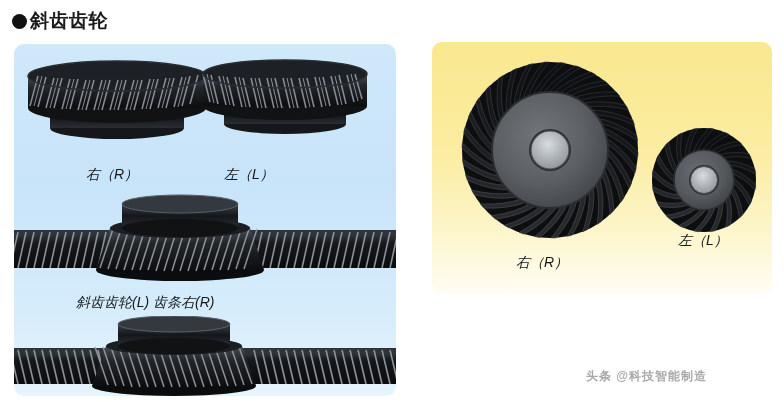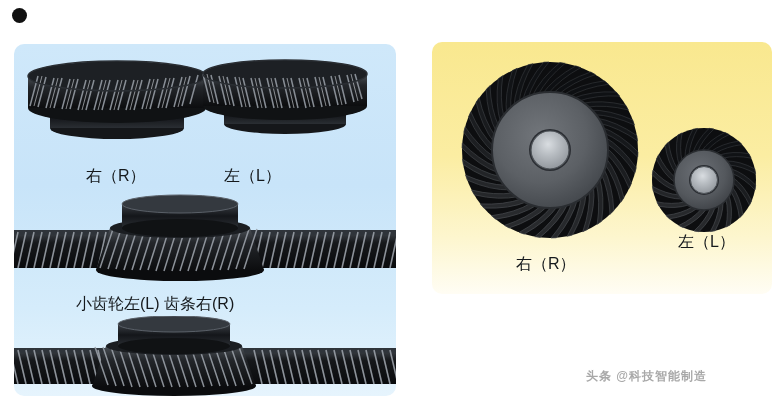--- a/index.html
+++ b/index.html
@@ -34,40 +34,42 @@
   }
   #panel-right{
     left:432px;top:42px;width:340px;height:252px;
     border-radius:10px;
     background:linear-gradient(180deg,#f9e88f 0%,#fbeda2 45%,#fdf6cf 78%,#fffdf4 100%);
   }
 
   
   .cap{
     position:absolute;
-    font-size:16px;color:#15191c;white-space:nowrap;
+    font-size:14px;color:#15191c;white-space:nowrap;
     font-family:"Liberation Sans","DejaVu Sans",sans-serif;
+    font-style:italic;
   }
 
   
   #watermark{
     position:absolute;left:586px;top:368px;
     font-size:12px;font-weight:700;color:#9a9a9a;
     letter-spacing:1px;white-space:nowrap;
     opacity:.85;
   }
   svg{display:block;}
 </style>
 </head>
 <body>
 
 <div class="root">
 
   <div class="heading" id="h-left">
     <span class="bullet"></span>
+    <span>斜齿齿轮</span>
   </div>
 
 
   <div class="panel" id="panel-left">
 
     <svg width="382" height="112" viewBox="0 0 382 112" style="position:absolute;left:0;top:6px;">
       <defs>
         <linearGradient id="teethR" x1="0" y1="0" x2="0" y2="1">
           <stop offset="0%" stop-color="#ララ"></stop>
         </linearGradient>
@@ -261,21 +263,21 @@
         </g>
 
         <ellipse cx="166" cy="34" rx="70" ry="10" fill="#1b1e22"></ellipse>
         <rect x="108" y="10" width="116" height="24" fill="url(#hubGrad)"></rect>
         <ellipse cx="166" cy="34" rx="58" ry="9" fill="#101214"></ellipse>
         <ellipse cx="166" cy="10" rx="58" ry="9" fill="#34393f"></ellipse>
         <ellipse cx="166" cy="10" rx="58" ry="9" fill="none" stroke="#5a6068" stroke-width="1"></ellipse>
       </g>
     </svg>
 
-    <div class="cap" style="left:62px;top:250px;">小齿轮左(L) 齿条右(R)</div>
+    <div class="cap" style="left:62px;top:250px;">斜齿齿轮(L) 齿条右(R)</div>
 
     <svg width="382" height="92" viewBox="0 0 382 92" style="position:absolute;left:0;top:272px;">
       <rect x="-4" y="34" width="392" height="34" fill="url(#rackGrad)"></rect>
       <rect x="-4" y="32" width="392" height="5" fill="#2f343a"></rect>
 
       <g stroke="#9aa0a8" stroke-width="1.6" opacity="0.9">
         <line x1="4" y1="68" x2="-4" y2="34"></line>
           <line x1="12" y1="68" x2="4" y2="34"></line>
         <line x1="20" y1="68" x2="12" y2="34"></line>
           <line x1="28" y1="68" x2="20" y2="34"></line>

